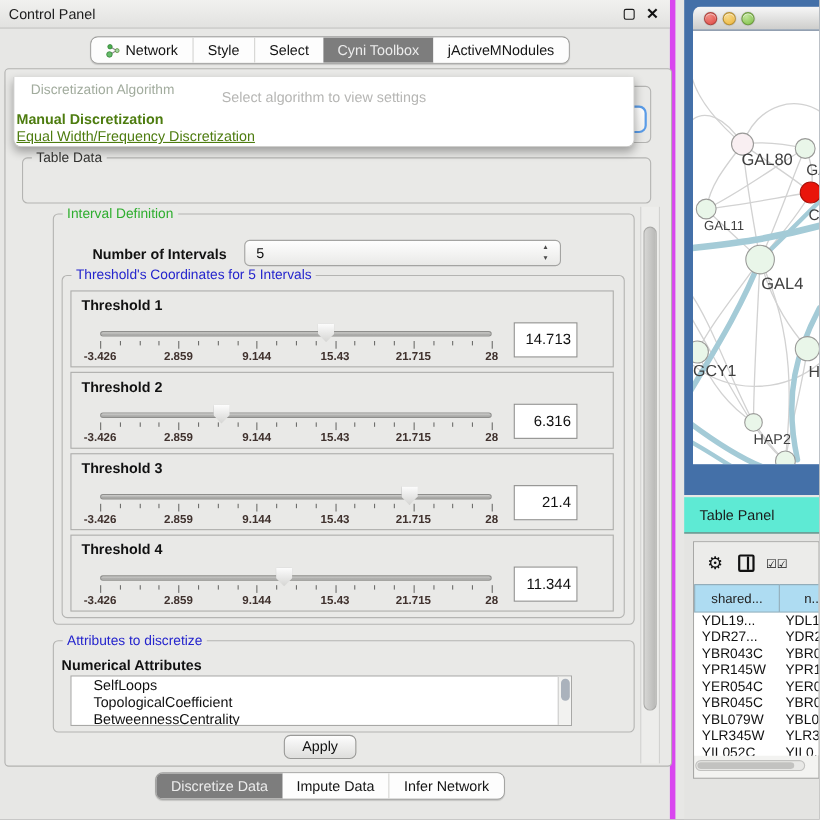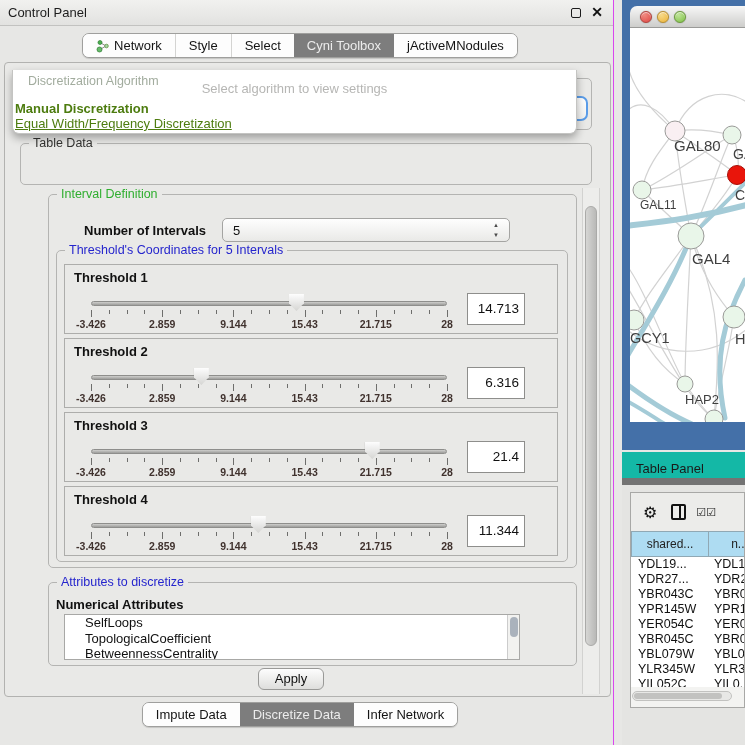--- a/index.html
+++ b/index.html
@@ -1,20 +1,20 @@
 <!DOCTYPE html>
 <html style="--selected-tab-bg: #7d7d7d; --group-title-green: #2fae2f; --group-title-blue: #2525cd; --focus-ring-blue: #5a9ce8; --window-frame-blue: #4470a8; --table-header-blue: #aedcf2; --node-green: #e9f6e9; --node-pink: #f9eff2; --node-red: #e9150b; --edge-teal: #a4cbd7; --edge-gray: #d2d2d2; --traffic-red: #df4744; --traffic-yellow: #edb438; --traffic-green: #7cc043;"><head>
 <meta charset="utf-8">
 <style>
   * { box-sizing: border-box; margin: 0; padding: 0; }
   body { font-family: "Liberation Sans", sans-serif; background:#888; }
   #root { position:relative; width:745px; height:745px; background:#e7e7e5; overflow:hidden; font-family:"Liberation Sans", sans-serif; }
 
   
-  .control-panel { position:absolute; left:0; top:0; width:614px; height:745px; background:#e7e7e5; border-right:1px solid #d946ef; }
+  .control-panel { position:absolute; left:0; top:0; width:614px; height:745px; background:#e7e7e5; border-right:5px solid #d946ef; }
   .titlebar { position:absolute; left:0; top:0; width:100%; height:26px; background:linear-gradient(#f1f1ef,#e2e2e0); border-bottom:1px solid #c2c2c0; }
   .titlebar .title { position:absolute; left:8px; top:5px; font-size:13px; color:#1c1c1c; }
   .float-icon { position:absolute; right:32px; top:8px; width:10px; height:10px; border:1.6px solid #1c1c1c; border-radius:2px; cursor:pointer; }
   .close-icon { position:absolute; right:10px; top:4px; font-size:14px; font-weight:bold; color:#111; cursor:pointer; }
   .close-icon::before { content:"✕"; }
 
   .tabbar { position:absolute; left:0; width:600px; display:flex; justify-content:center; }
   .tabbar.top { top:33px; }
   .tabbar.bottom { top:702px; }
   .tabgroup { display:flex; background:#fdfdfd; border:1px solid #9f9f9d; border-radius:7px; overflow:hidden; box-shadow:0 1px 1px rgba(0,0,0,0.15); }
@@ -78,21 +78,21 @@
   .tl { position:absolute; top:5px; width:12px; height:12px; border-radius:50%; cursor:pointer; box-shadow:inset 0 1px 1px rgba(255,255,255,0.7), 0 0 1px rgba(0,0,0,0.5); }
   .tl.red { left:10px; background:radial-gradient(circle at 35% 30%, #f08a80, var(--traffic-red)); border:1px solid #b0403a; }
   .tl.yellow { left:27px; background:radial-gradient(circle at 35% 30%, #f6d98a, var(--traffic-yellow)); border:1px solid #b98f2e; }
   .tl.green { left:44px; background:radial-gradient(circle at 35% 30%, #c0e49a, var(--traffic-green)); border:1px solid #6a9a3a; }
   .net-view { position:absolute; left:8px; top:28px; width:115px; height:394px; background:#ffffff; overflow:hidden; }
   .net-view svg { position:absolute; left:0; top:0; }
   .net-label { position:absolute; color:#3f3f3f; white-space:nowrap; pointer-events:none; }
 
   
   .table-panel { position:absolute; left:622px; top:452px; width:123px; height:293px; background:#e4e4e2; }
-  .tp-header { position:absolute; left:0; top:0; width:100%; height:33px; background:#14b8a6; border-bottom:7px solid #737373; }
+  .tp-header { position:absolute; left:0; top:0; width:100%; height:33px; background:#5eead4; border-bottom:1px solid #737373; }
   .tp-header .tp-title { position:absolute; left:14px; top:9px; font-size:13px; color:#1a1a1a; }
   .tp-box { position:absolute; left:8px; top:40px; width:115px; height:216px; background:#f3f3f1; border:1px solid #a8a8a6; overflow:hidden; }
   .tp-toolbar { position:absolute; left:0; top:0; width:100%; height:38px; background:#ececea; display:flex; align-items:center; }
   .gear-icon { margin-left:12px; font-size:16px; color:#111; cursor:pointer; }
   .gear-icon::before { content:"⚙"; }
   .split-icon { margin-left:14px; width:15px; height:16px; border:2px solid #111; border-radius:2px; position:relative; cursor:pointer; }
   .split-icon::after { content:""; position:absolute; left:50%; top:0; width:2px; height:100%; background:#111; }
   .check-icon { margin-left:10px; font-size:11px; color:#111; cursor:pointer; letter-spacing:-1px; }
   .check-icon::before { content:"☑"; }
   .check-icon + .check-icon { margin-left:1px; }
@@ -348,25 +348,25 @@
     </div>
 
     <div class="apply-btn">Apply</div>
 
     <div class="cp-sb-track">
       <div class="cp-sb-thumb"></div>
     </div>
 
     <div class="tabbar bottom">
       <div class="tabgroup">
-        <div class="tab">
-            <span>Impute Data</span>
-          </div>
         <div class="tab selected">
             <span>Discretize Data</span>
+          </div>
+        <div class="tab">
+            <span>Impute Data</span>
           </div>
         <div class="tab">
             <span>Infer Network</span>
           </div>
       </div>
     </div>
   </div>
 
   <div class="net-window">
     <div class="net-titlebar">

